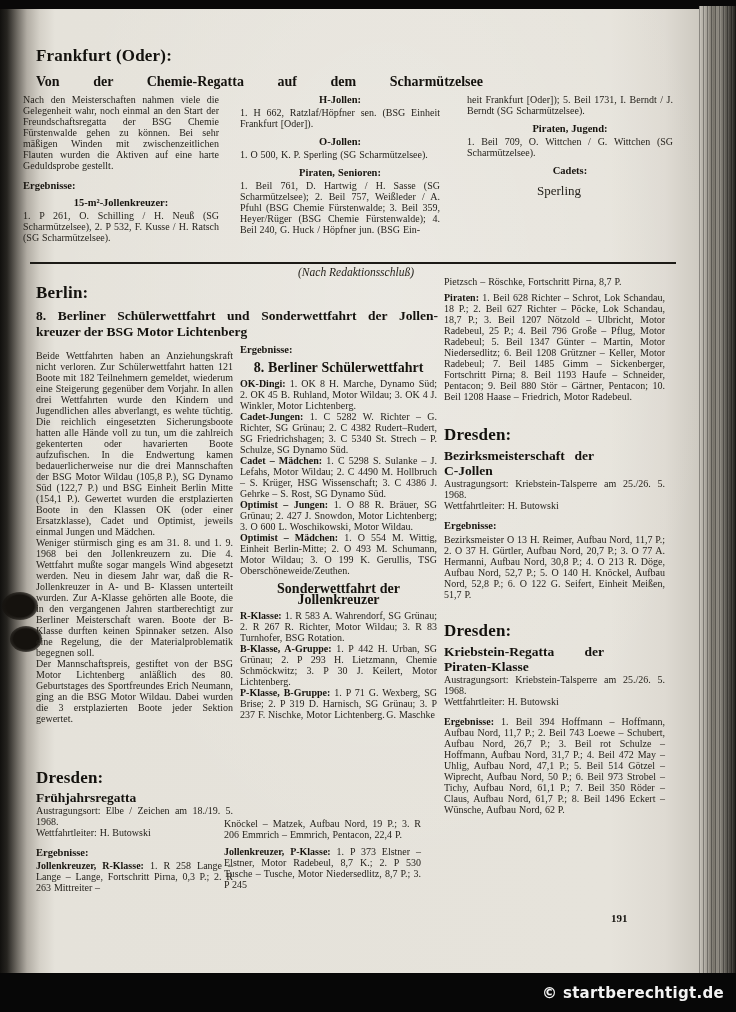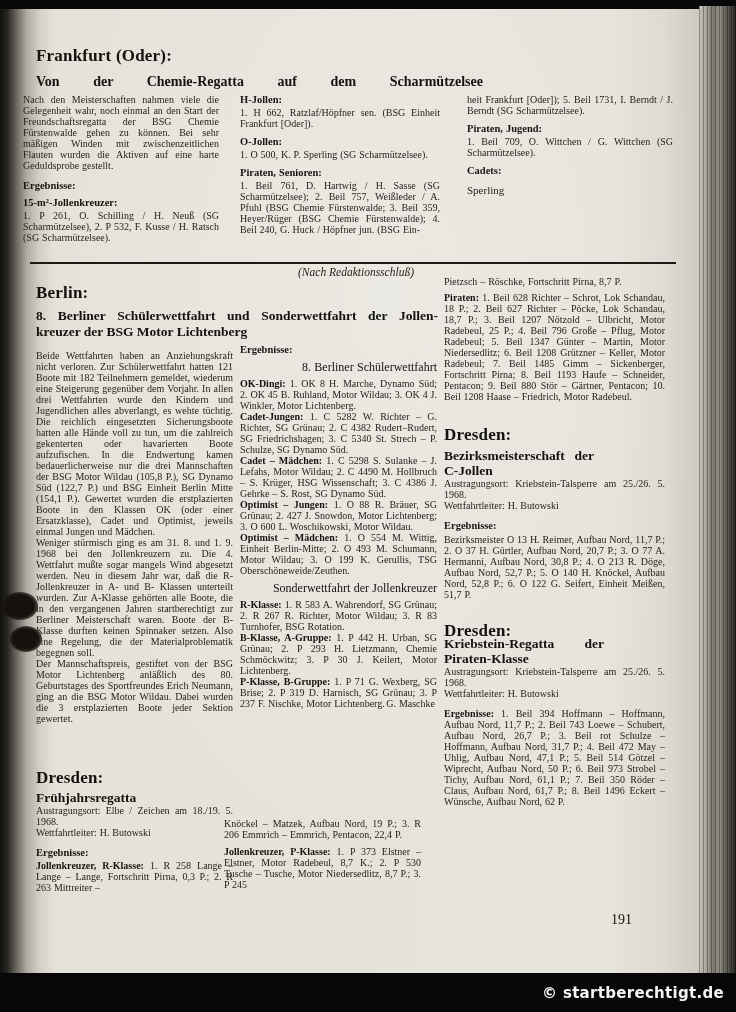--- a/index.html
+++ b/index.html
@@ -31,32 +31,32 @@
     padding-right:12px;
   }
   
   .abs{position:absolute}
   .h-city{font-size:17px;font-weight:bold;color:#14120e;letter-spacing:0.2px}
   .h-sub{font-size:14px;font-weight:bold;color:#14120e}
   .spread{text-align:justify;text-align-last:justify}
   .body-col{font-size:10px;line-height:11px;text-align:justify;word-spacing:0.4px}
   .body-col p{margin:0}
   .grp{margin-bottom:7px}
-  .grp-h{font-weight:bold;font-size:10.5px;margin-bottom:2px;color:#17140f;text-align:left}
+  .grp-h{font-weight:bold;font-size:10.5px;margin-bottom:2px;color:#17140f;text-align:center}
   .lbl{font-weight:bold;color:#17140f}
   .entry{margin-bottom:5px}
-  .sec-h{font-weight:normal;font-size:12px;color:#17140f;margin:7px 0 5px;text-align:right}
+  .sec-h{font-weight:bold;font-size:14px;color:#17140f;margin:7px 0 5px;text-align:center}
   .erg{font-weight:bold;font-size:10.5px;color:#17140f;text-align:left}
-  .sig-line{text-align:left;padding-right:22px;margin-top:9px;font-size:11px}
+  .sig-line{text-align:center;padding-right:22px;margin-top:9px;font-size:13px}
   .float-sig{float:right;padding-right:2px}
   .rule{background:#1c1a16;height:2px}
   .note{font-style:italic;font-size:11.5px;text-align:center}
   .h-sec2{font-size:13.5px;font-weight:bold;color:#14120e;line-height:15px}
   .meta{margin-top:8px}
-  .pagenum{font-weight:normal;font-size:14px;color:#14120e}
+  .pagenum{font-weight:bold;font-size:11px;color:#14120e}
 </style>
 </head>
 <body>
 
 <div id="canvas">
 
   <div class="paper"></div>
   <div class="top-strip"></div>
   <div class="page-edges"></div>
   <div class="blob" style="left:2px;top:592px;width:36px;height:28px"></div>
@@ -186,21 +186,21 @@
       <div class="h-city">Dresden:</div>
       <div class="h-sec2" style="margin-top:8px;width:150px">Bezirksmeisterschaft der C-Jollen</div>
       <p class="meta">Austragungsort: Kriebstein-Talsperre am 25./26. 5. 1968.</p>
       <p>Wettfahrtleiter: H. Butowski</p>
       <div class="erg" style="margin-top:9px">Ergebnisse:</div>
       <p style="margin-top:3px">Bezirksmeister O 13 H. Reimer, Aufbau Nord, 11,7 P.; 2. O 37 H. Gürtler, Aufbau Nord, 20,7 P.; 3. O 77 A. Hermanni, Aufbau Nord, 30,8 P.; 4. O 213 R. Döge, Aufbau Nord, 52,7 P.; 5. O 140 H. Knöckel, Aufbau Nord, 52,8 P.; 6. O 122 G. Seifert, Einheit Meißen, 51,7 P.</p>
     </div>
 
     <div style="margin-top:25px">
       <div class="h-city">Dresden:</div>
-      <div class="h-sec2" style="width:160px">Kriebstein-Regatta der Piraten-Klasse</div>
+      <div class="h-sec2" style="margin-top:8px;width:160px">Kriebstein-Regatta der Piraten-Klasse</div>
       <p class="meta">Austragungsort: Kriebstein-Talsperre am 25./26. 5. 1968.</p>
       <p>Wettfahrtleiter: H. Butowski</p>
       <p class="entry" style="margin-top:9px">
         <b class="lbl">Ergebnisse:</b>
         <span>1. Beil 394 Hoffmann – Hoffmann, Aufbau Nord, 11,7 P.; 2. Beil 743 Loewe – Schubert, Aufbau Nord, 26,7 P.; 3. Beil rot Schulze – Hoffmann, Aufbau Nord, 31,7 P.; 4. Beil 472 May – Uhlig, Aufbau Nord, 47,1 P.; 5. Beil 514 Götzel – Wiprecht, Aufbau Nord, 50 P.; 6. Beil 973 Strobel – Tichy, Aufbau Nord, 61,1 P.; 7. Beil 350 Röder – Claus, Aufbau Nord, 61,7 P.; 8. Beil 1496 Eckert – Wünsche, Aufbau Nord, 62 P.</span>
       </p>
     </div>
   </div>
 
   <div class="abs pagenum" style="left:611px;top:912px">191</div>

